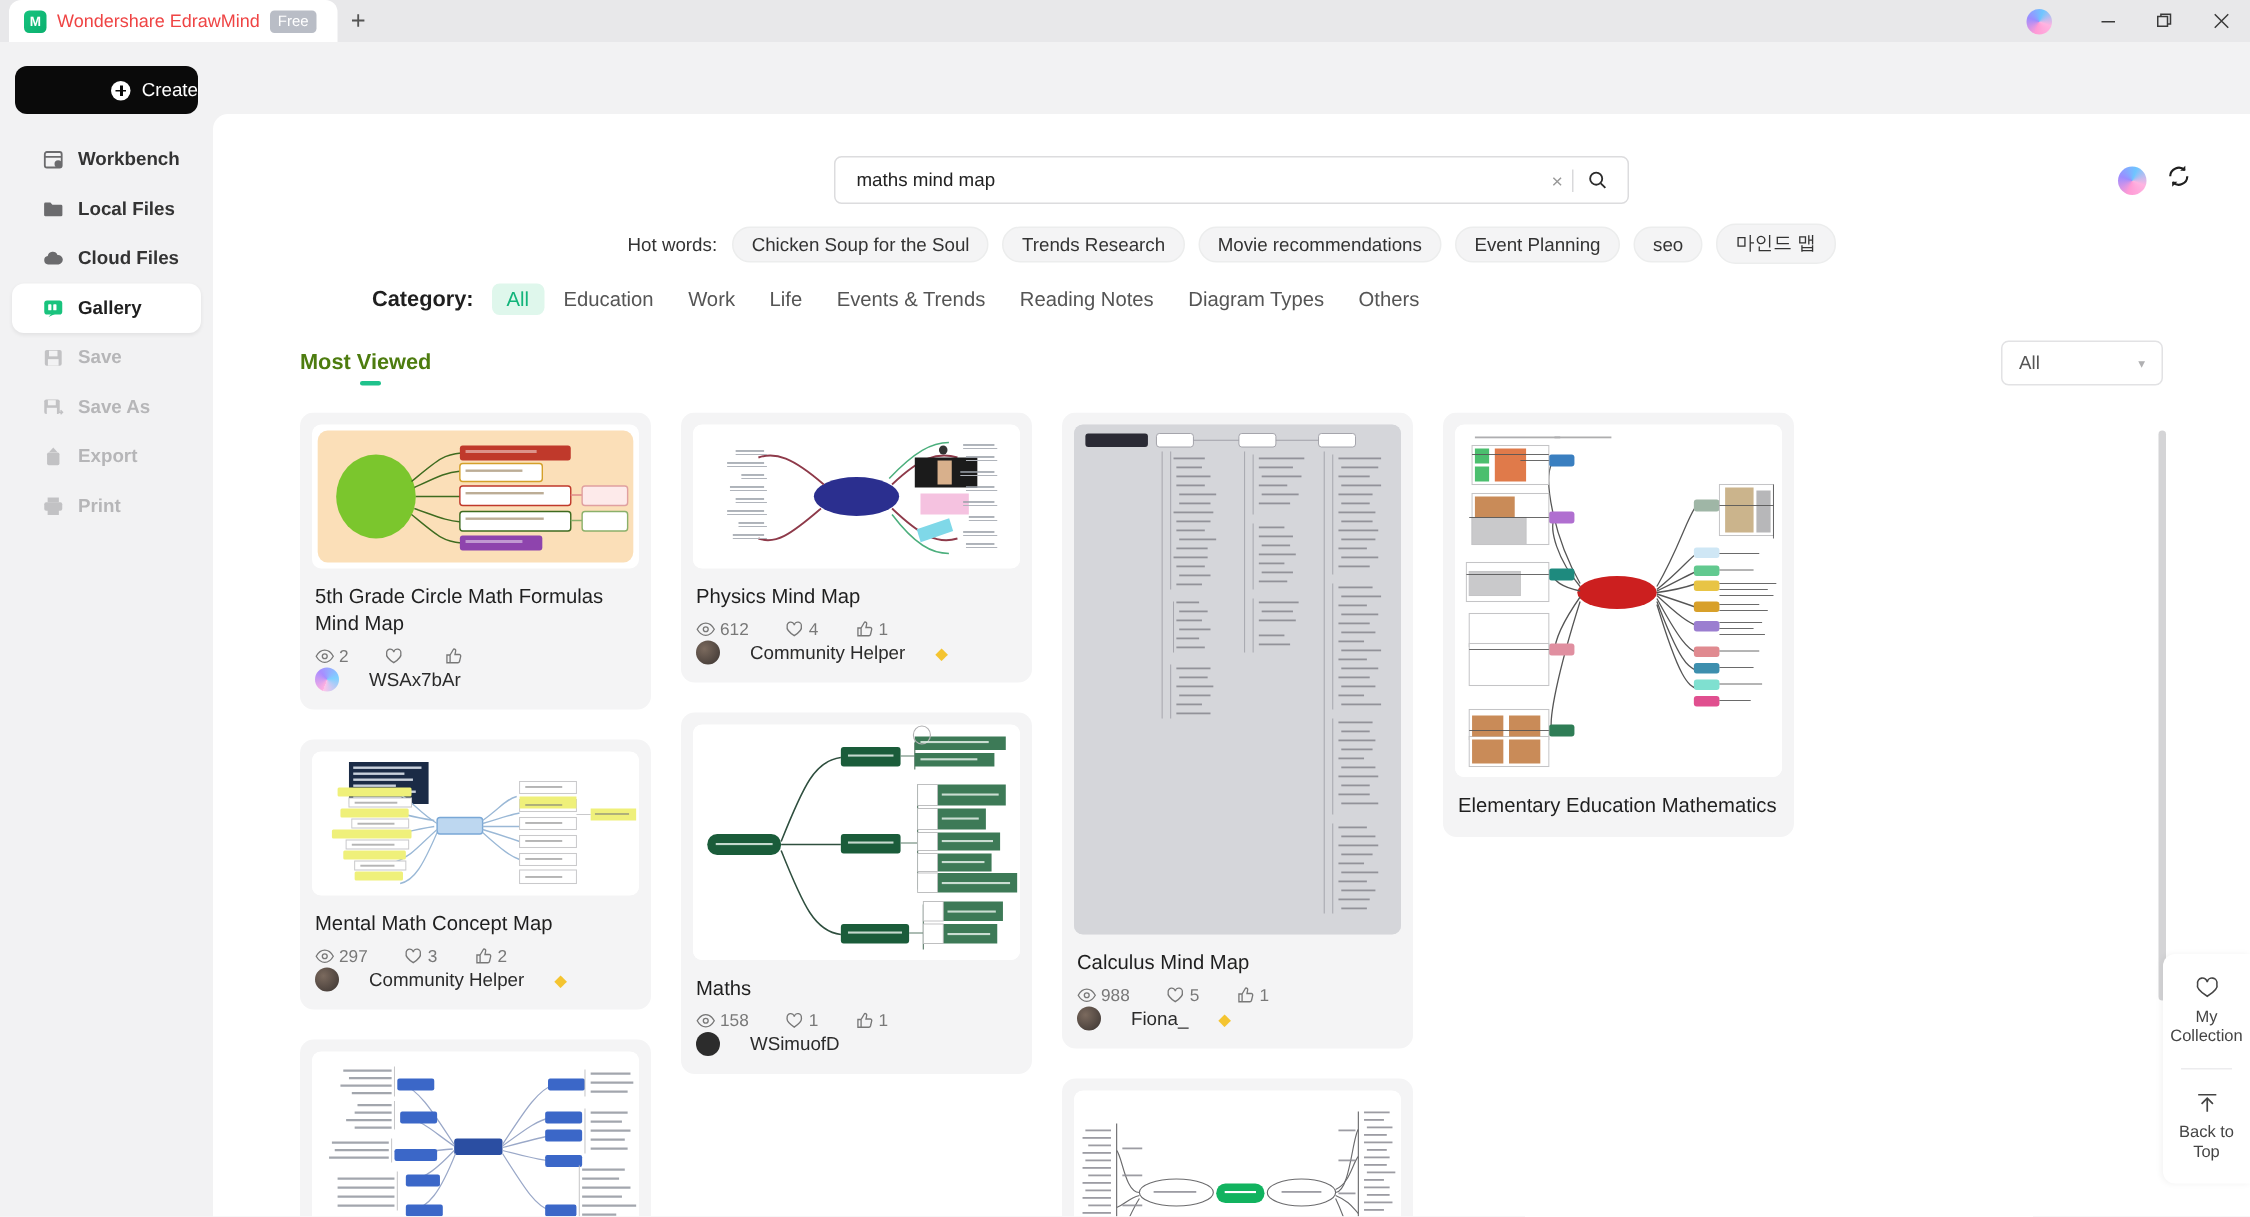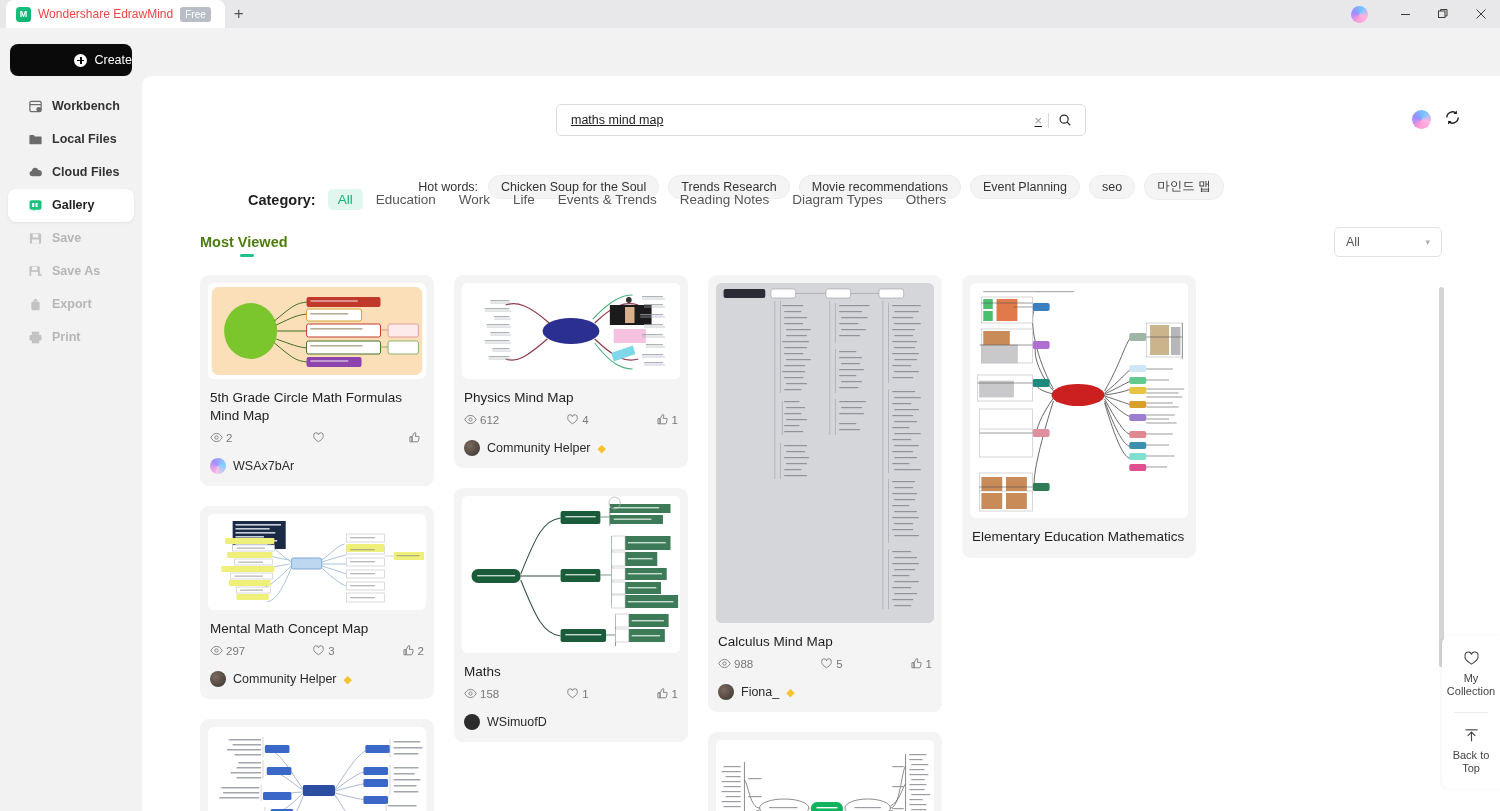--- a/index.html
+++ b/index.html
@@ -97,21 +97,21 @@
     position: absolute; left: 142px; top: 76px;
     width: 1358px; height: 735px;
     background: #ffffff;
     border-radius: 10px 0 0 0;
     overflow: hidden;
   }
 
   
   .search-row {
     position: absolute; top: 28px; left: 0; width: 1358px;
-    display: flex; align-items: center; justify-content: center; text-decoration: underline;
+    display: flex; align-items: center; justify-content: center;
   }
   .search-box {
     width: 530px; height: 32px; border: 1px solid #dcdcde;
     border-radius: 5px; background: #fff;
     display: flex; align-items: center; padding: 0 9px 0 14px;
   }
   .search-box input {
     flex: 1; border: none; outline: none; font-size: 12.5px;
     font-family: "Liberation Sans", sans-serif; color: #222; background: transparent;
   }
@@ -124,21 +124,21 @@
     display: flex; align-items: center; gap: 12px;
   }
   .pc-avatar {
     width: 19px; height: 19px; border-radius: 50%;
     background: conic-gradient(from 200deg,#ff9ad5,#9b8cff,#6ec6ff,#ffb4e1,#ff9ad5);
   }
 
   
   .hot-row {
     position: absolute; top: 73px; left: 0; width: 1358px;
-    display: flex; align-items: center; justify-content: center; gap: 9px; margin-top: 24px;
+    display: flex; align-items: center; justify-content: center; gap: 9px;
   }
   .hot-label { font-size: 12.5px; color: #333; margin-right: 1px; }
   .chip {
     font-size: 12.5px; color: #333; background: #f4f4f5;
     border: 1px solid #eceded;
     border-radius: 13px; padding: 4px 12px; cursor: pointer; white-space: nowrap;
   }
 
   
   .cat-row {
@@ -188,25 +188,25 @@
     width: 100%; border-radius: 6px; background: #fff; overflow: hidden;
     display: block;
   }
   .thumb svg { display: block; width: 100%; height: 100%; }
   .card-title {
     font-size: 13.5px; color: #1f1f1f; line-height: 18px;
     margin: 10px 2px 0 2px;
   }
   .stats {
     display: flex; align-items: center; gap: 24px;
-    margin: 6px 2px 0 2px; font-size: 11.5px; color: #787878; justify-content: space-between;
+    margin: 6px 2px 0 2px; font-size: 11.5px; color: #787878;
   }
   .stat { display: flex; align-items: center; gap: 3px; }
   .author {
-    display: flex; align-items: center; gap: 7px; margin: 14px 2px 0 2px;
+    display: flex; align-items: center; gap: 20px; margin: 1px 2px 0 2px;
     font-size: 12.5px; color: #2b2b2b;
   }
   .av {
     width: 16px; height: 16px; border-radius: 50%; flex: none;
     background: #888;
   }
   .av.grad { background: conic-gradient(from 200deg,#ffb0e0,#a88cff,#7fd0ff,#ffc4ea); }
   .av.dark { background: #2c2c2c; }
   .av.photo { background: radial-gradient(circle at 35% 35%, #7b6a5e, #3a3330); }
   .gem { color: #f4c430; font-size: 11px; }

